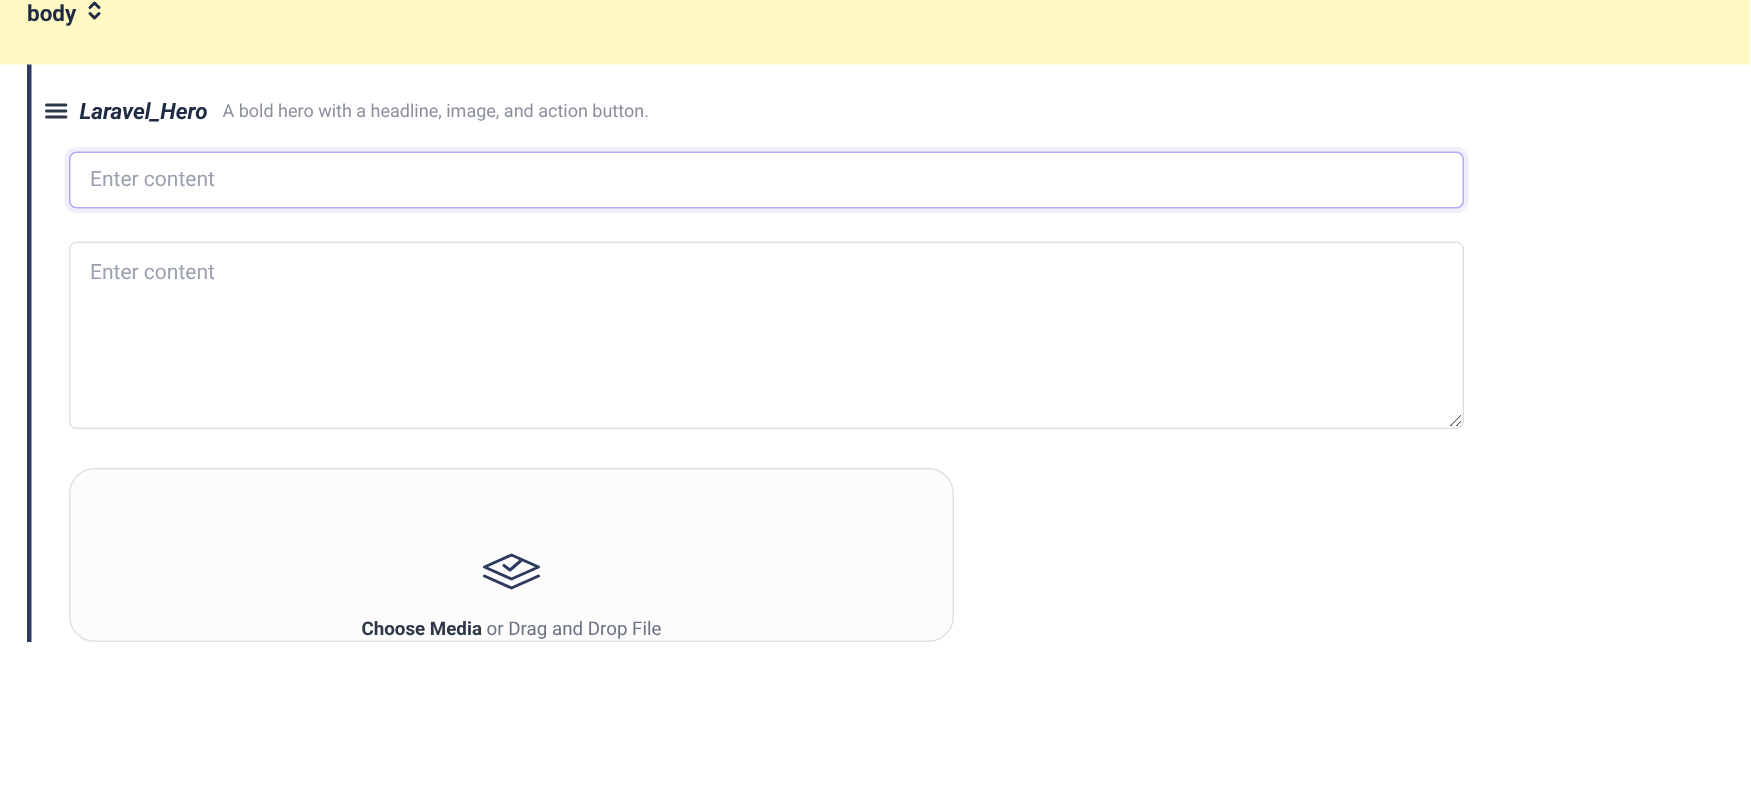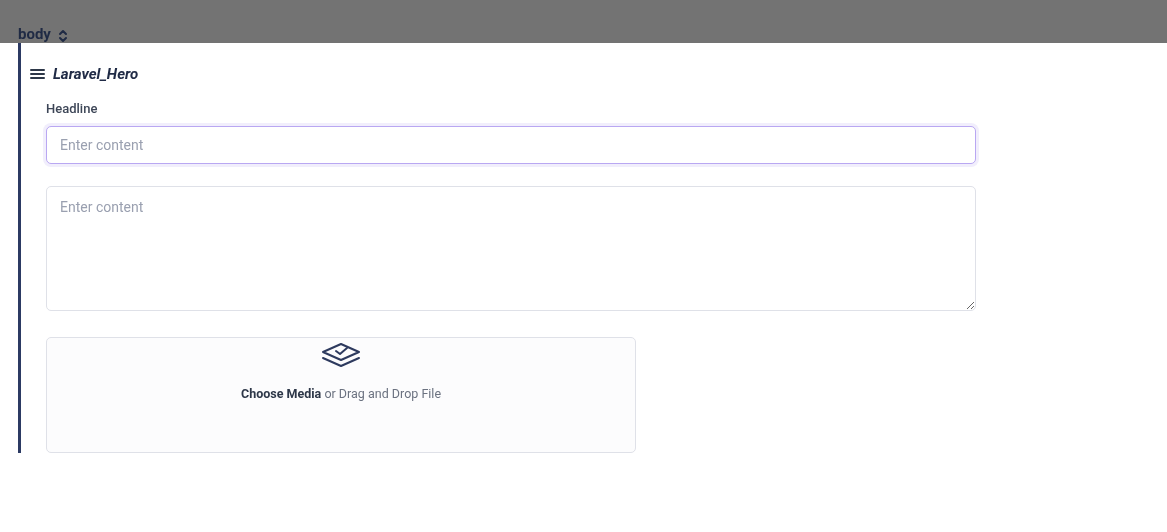--- a/index.html
+++ b/index.html
@@ -9,24 +9,24 @@
     }
     body {
       font-family: -apple-system, BlinkMacSystemFont, "Segoe UI", Roboto, Helvetica, Arial, sans-serif;
       background: #ffffff;
       color: #2d3748;
       width: 1167px;
       height: 532px;
       overflow: hidden;
     }
     .top-bar {
-      background: #737373;
+      background: #fef9c3;
       height: 43px;
       display: flex;
-      align-items: flex-end;
+      align-items: flex-start;
       padding-left: 18px;
     }
     .top-bar-title {
       font-weight: 700;
       font-size: 15px;
       color: #1f2a44;
       margin-right: 6px;
     }
     .sort-icon {
       display: inline-flex;
@@ -115,26 +115,26 @@
       resize: both;
       font-family: inherit;
     }
     .textarea-input::placeholder {
       color: #9aa0b0;
     }
     .media-drop {
       width: 590px;
       height: 116px;
       border: 1px solid #dfe1e8;
-      border-radius: 5px;
+      border-radius: 17px;
       background: #fcfcfd;
       display: flex;
       flex-direction: column;
       align-items: center;
-      justify-content: flex-start;
+      justify-content: flex-end;
       cursor: pointer;
     }
     .media-icon {
       color: #2d3a5e;
       margin-bottom: 12px;
     }
     .media-text {
       font-size: 12.5px;
       color: #6b7280;
     }
@@ -161,26 +161,26 @@
 
   <div class="block-header">
     <span class="drag-icon">
       <svg width="15" height="12" viewBox="0 0 15 12" fill="none" stroke="currentColor" stroke-width="2" stroke-linecap="round">
         <line x1="1" y1="2" x2="14" y2="2"></line>
         <line x1="1" y1="6" x2="14" y2="6"></line>
         <line x1="1" y1="10" x2="14" y2="10"></line>
       </svg>
     </span>
     <span class="block-title">Laravel_Hero</span>
+    <span class="block-desc">A bold hero with a headline, image, and action button.</span>
   </div>
 
   <div class="field-area">
 
     <div class="field-group">
-      <div class="field-label">Headline</div>
       <input type="text" class="text-input focused" placeholder="Enter content" style="">
     </div>
 
     <div class="field-group">
       <textarea class="textarea-input" placeholder="Enter content" style=""></textarea>
     </div>
 
     <div class="field-group">
       <div class="media-drop">
         <span class="media-icon">

